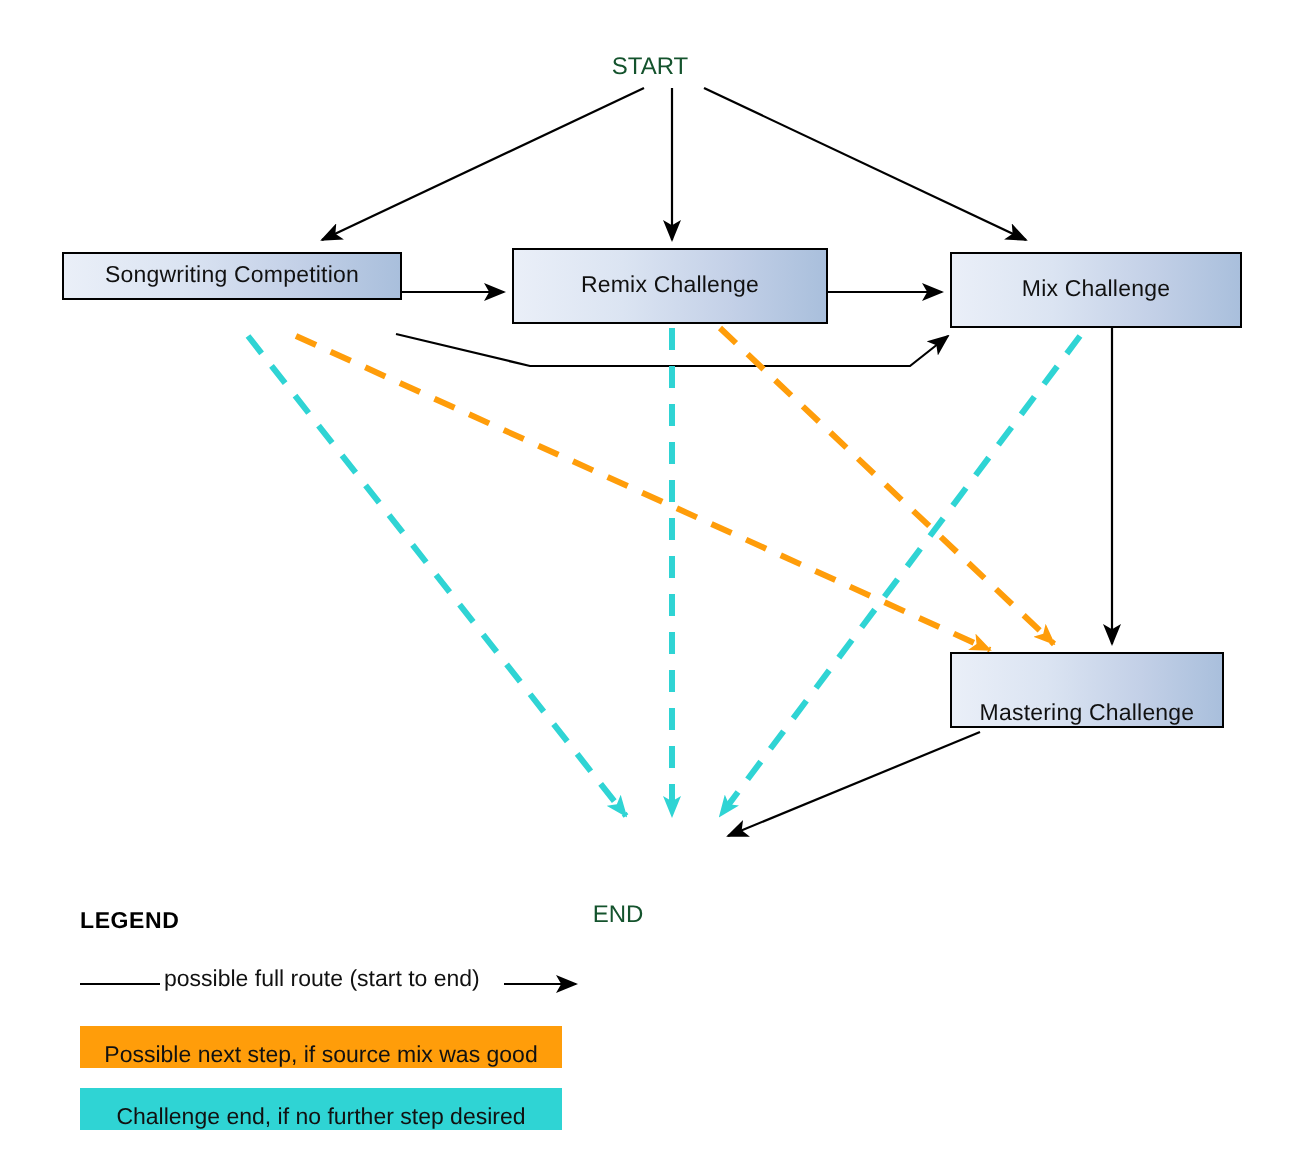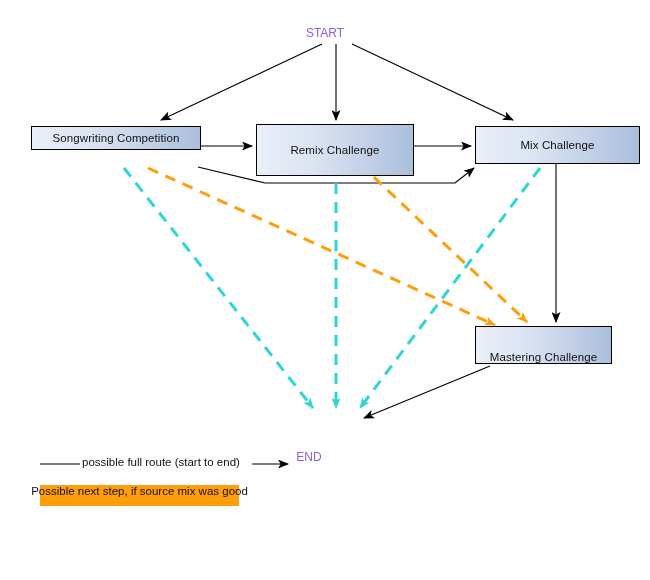--- a/index.html
+++ b/index.html
@@ -39,21 +39,21 @@
   .node-label {
     font-size: 11.5px;
     color: #111111;
     font-family: "Liberation Sans", sans-serif;
     white-space: nowrap;
     letter-spacing: 0.1px;
   }
   .terminal-label {
     position: absolute;
     font-size: 12px;
-    color: #8b5cf6;
+    color: #14532d;
     font-family: "Liberation Sans", sans-serif;
     white-space: nowrap;
     text-align: center;
   }
   .legend {
     position: absolute;
     left: 40px;
     top: 455px;
     width: 280px;
   }
@@ -75,24 +75,24 @@
   }
   .legend-route-text {
     font-size: 11.5px;
     color: #111111;
     white-space: nowrap;
     position: absolute;
     left: 42px;
     top: 1px;
   }
   .legend-swatch {
-    width: 199px;
+    width: 241px;
     height: 21px;
     display: flex;
-    align-items: flex-start;
+    align-items: flex-end;
     justify-content: center;
     margin-bottom: 10px;
     box-sizing: border-box;
   }
   .legend-swatch-text {
     font-size: 11.5px;
     color: #111111;
     white-space: nowrap;
   }
 </style>
@@ -135,46 +135,50 @@
     <path d="M540,168 L360,408" fill="none" stroke="#2FD4D4" stroke-width="3" stroke-dasharray="11,8" marker-end="url(#arrow-cyan)"></path>
   </svg>
 
   <div class="terminal-label" style="left:0; top:26px; width:650px;">START</div>
   <div class="terminal-label" style="left:0; top:450px; width:618px;">END</div>
 
   <div class="node-box" style="left:31px; top:126px; width:170px; height:24px;">
     <span class="node-label">Songwriting Competition</span>
   </div>
 
-  <div class="node-box" style="left:256px; top:124px; width:158px; height:52px;">
+  <div class="node-box" style="left:256px; top:124px; width:158px; height:38px;">
     <span class="node-label">Remix Challenge</span>
   </div>
 
-  <div class="node-box" style="left:475px; top:126px; width:165px; height:38px;">
+  <div class="node-box" style="left:475px; top:126px; width:146px; height:38px;">
     <span class="node-label">Mix Challenge</span>
   </div>
 
   <div class="node-box" style="left:475px; top:326px; width:137px; height:38px;align-items:flex-end;">
     <span class="node-label">Mastering Challenge</span>
   </div>
 
   <div class="legend">
+    <div class="legend-title">LEGEND</div>
 
     <div class="legend-route">
       <svg width="250" height="18" viewBox="0 0 250 18">
         <defs>
           <marker id="legend-arrow" markerWidth="11" markerHeight="9" refX="10" refY="4.5" orient="auto" markerUnits="userSpaceOnUse">
             <path d="M0,0 L11,4.5 L0,9 L2.6,4.5 Z" fill="#000000"></path>
           </marker>
         </defs>
         <path d="M0,9 L40,9" fill="none" stroke="#000000" stroke-width="1.1"></path>
         <path d="M212,9 L248,9" fill="none" stroke="#000000" stroke-width="1.1" marker-end="url(#legend-arrow)"></path>
       </svg>
       <span class="legend-route-text">possible full route (start to end)</span>
     </div>
 
     <div class="legend-swatch" style="background:#FF9D0A;">
       <span class="legend-swatch-text">Possible next step, if source mix was good</span>
     </div>
 
+    <div class="legend-swatch" style="background:#2FD4D4;">
+      <span class="legend-swatch-text">Challenge end, if no further step desired</span>
+    </div>
   </div>
 
 </div>
 
 </body></html>

